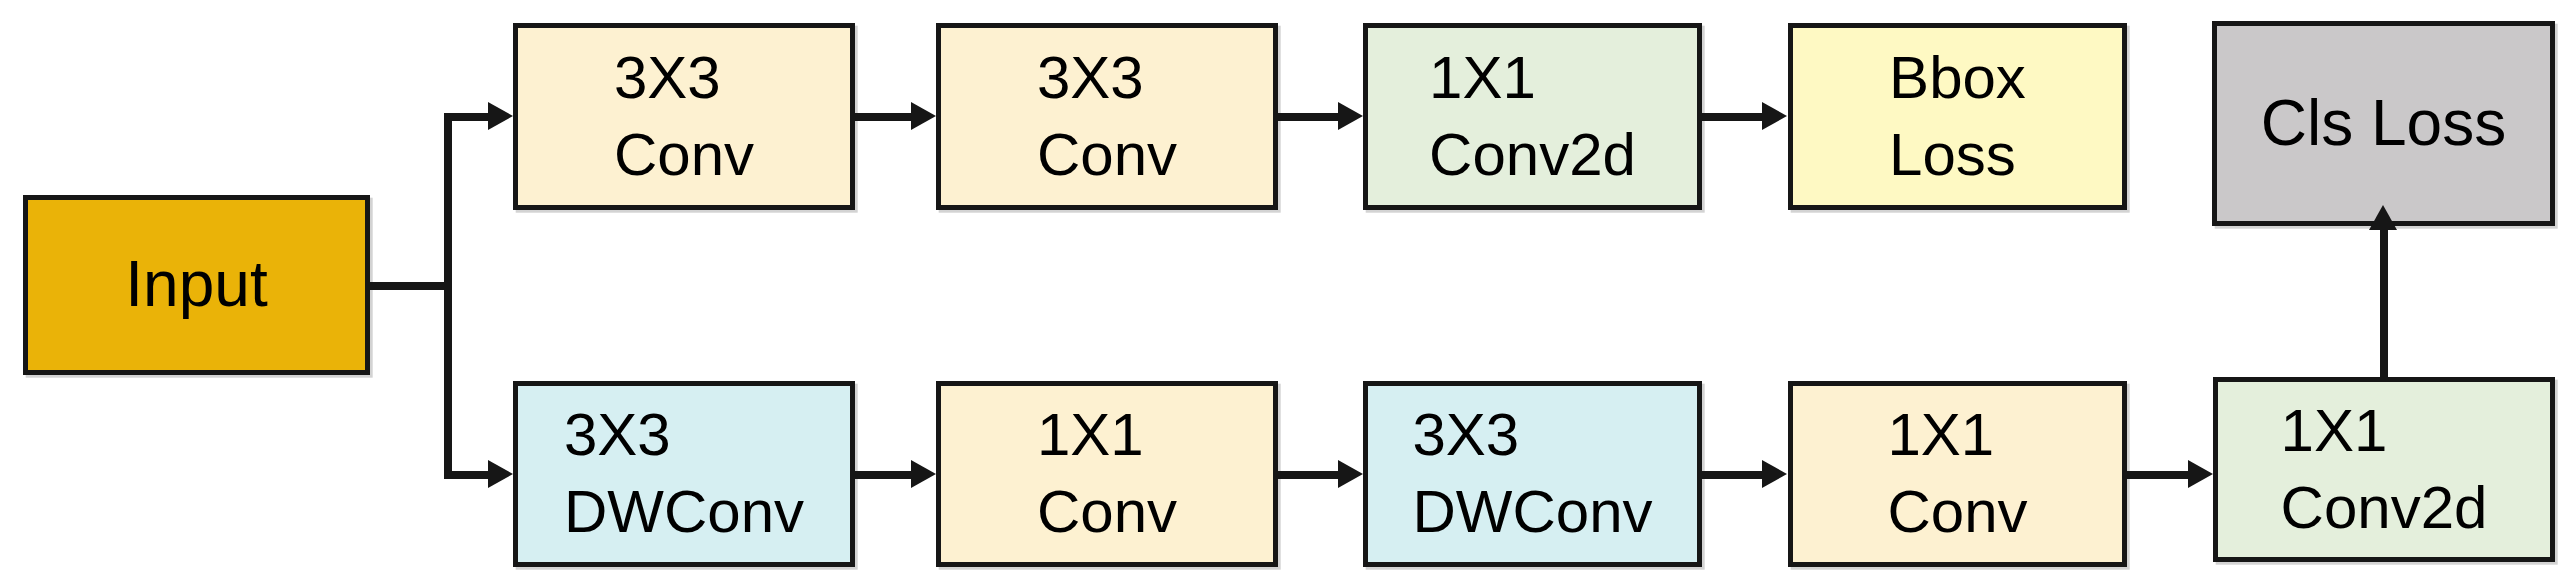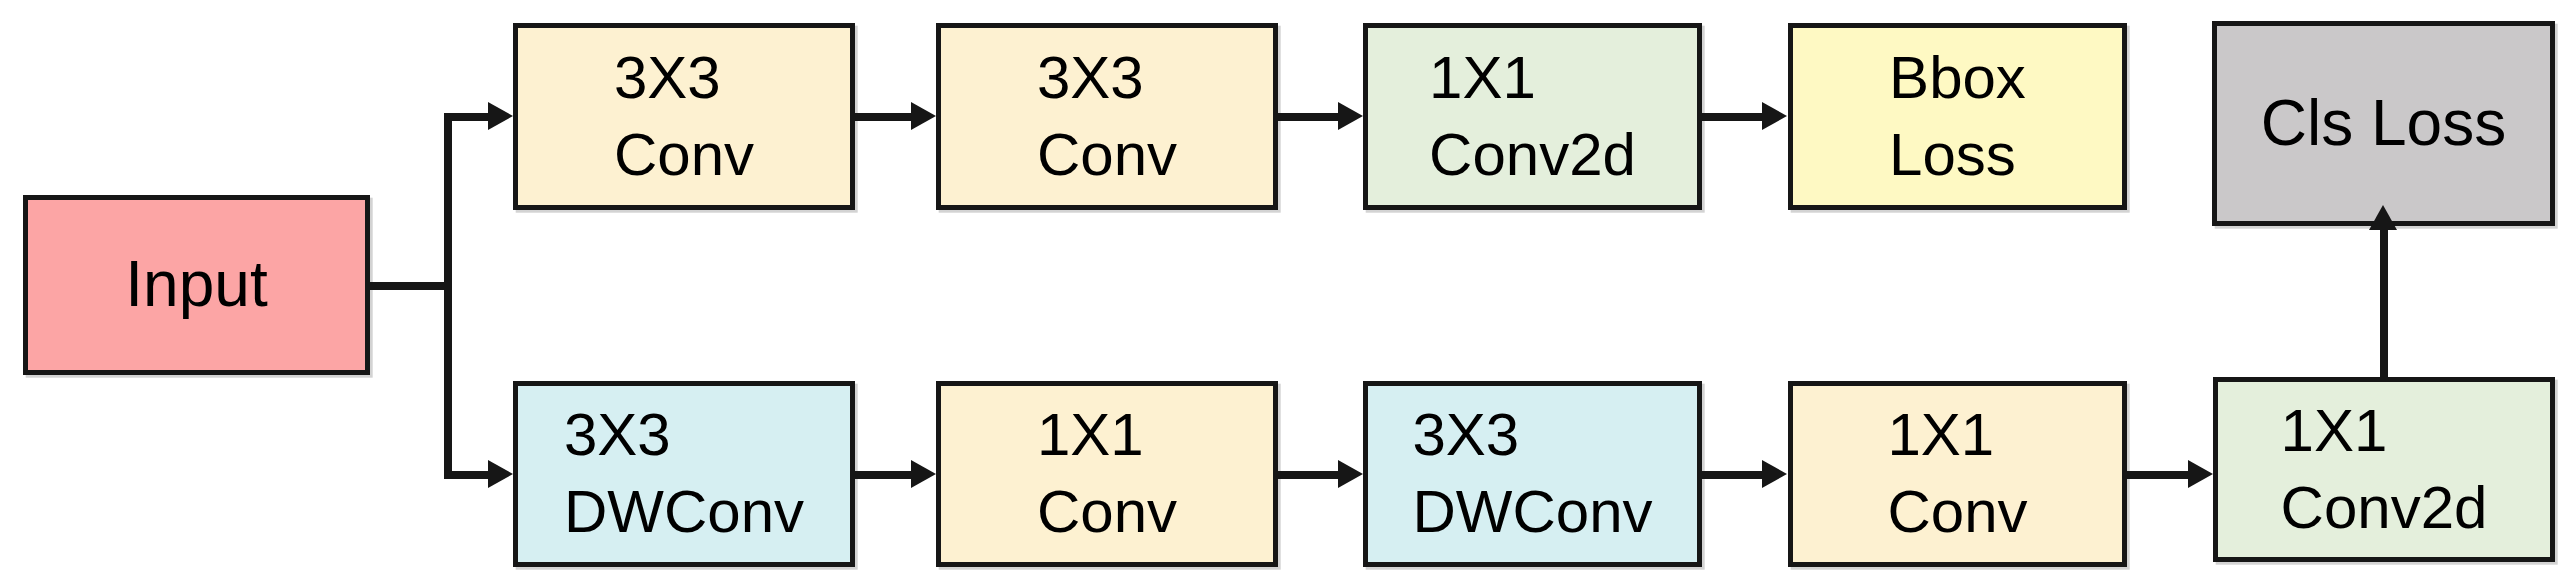--- a/index.html
+++ b/index.html
@@ -52,21 +52,21 @@
     border-left: 14.5px solid transparent;
     border-right: 14.5px solid transparent;
     border-bottom: 25.5px solid #161616;
   }
 </style>
 </head>
 <body>
 
 <div class="canvas">
 
-  <div class="node single" style="left: 23px; top: 195px; width: 347px; height: 180px; background-color: #fca5a5;">Input</div>
+  <div class="node single" style="left: 23px; top: 195px; width: 347px; height: 180px; background-color: #eab308;">Input</div>
 
   <div class="node" style="left: 513px; top: 23px; width: 342px; height: 187px; background-color: rgb(253, 241, 209);">3X3
 Conv</div>
 
   <div class="node" style="left: 936px; top: 23px; width: 342px; height: 187px; background-color: rgb(253, 241, 209);">3X3
 Conv</div>
 
   <div class="node" style="left: 1363px; top: 23px; width: 339px; height: 187px; background-color: rgb(228, 239, 220);">1X1
 Conv2d</div>
 

